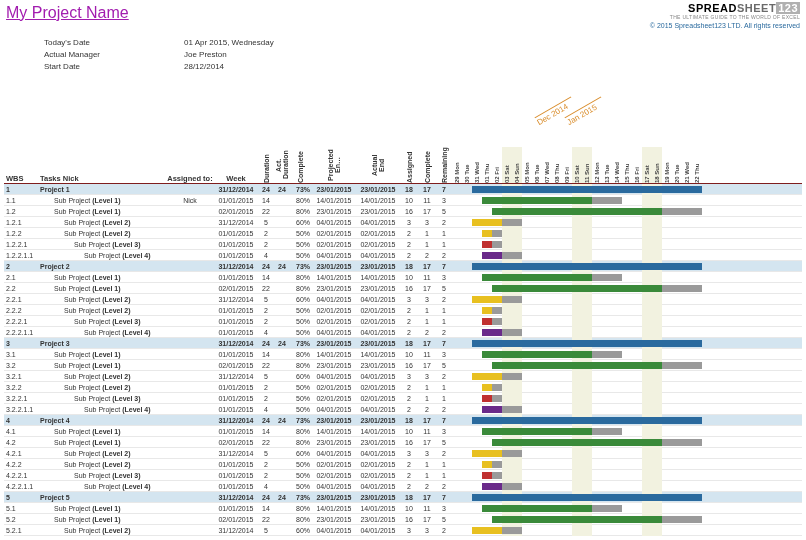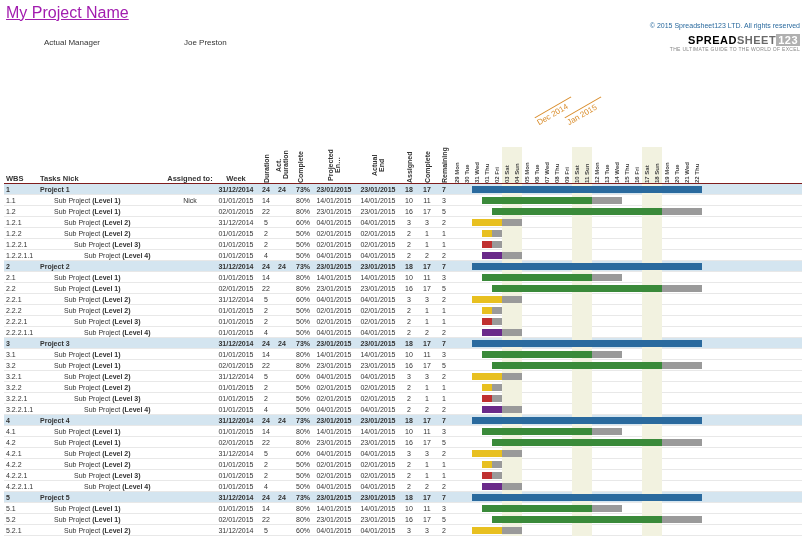--- a/index.html
+++ b/index.html
@@ -1,19 +1,19 @@
 <!DOCTYPE html>
 <html><head>
 <meta charset="utf-8">
 <style>
   * { box-sizing: border-box; }
   body { margin: 0; font-family: Arial, sans-serif; font-size: 8px; background: #fff; color: #333; width: 806px; height: 540px; overflow: hidden; position: relative; }
   .header { position: relative; height: 32px; }
   .title { position: absolute; left: 6px; top: 4px; font-size: 16px; color: #a21caf; font-weight: normal; text-decoration: underline; }
-  .logo { position: absolute; right: 6px; top: 2px; text-align: right; margin-top: 32px; }
+  .logo { position: absolute; right: 6px; top: 2px; text-align: right; }
   .logo-text { font-family: Arial Black, Arial; font-size: 11px; letter-spacing: 0.5px; }
   .logo-text .sp1 { color: #000; font-weight: 900; }
   .logo-text .sp2 { color: #6a6a6a; font-weight: 900; }
   .logo-text .sp3 { background: #b0b0b0; color: #fff; padding: 0 2px; font-weight: 900; }
   .logo-sub { font-size: 5px; color: #888; letter-spacing: 0.3px; }
   .copyright { position: absolute; right: 6px; top: 22px; font-size: 7px; color: #2a6a9e; }
   .meta { margin-left: 44px; margin-top: 4px; font-size: 8px; }
   .meta-row { display: flex; height: 12px; align-items: center; }
   .meta-label { width: 140px; color: #333; }
   .meta-value { color: #333; }
@@ -70,22 +70,30 @@
     <div class="logo-text">
       <span class="sp1">SPREAD</span><span class="sp2">SHEET</span><span class="sp3">123</span>
     </div>
     <div class="logo-sub">THE ULTIMATE GUIDE TO THE WORLD OF EXCEL</div>
   </div>
   <div class="copyright">© 2015 Spreadsheet123 LTD. All rights reserved</div>
 </div>
 
 <div class="meta" id="meta-block">
     <div class="meta-row">
+      <div class="meta-label">Today's Date</div>
+      <div class="meta-value">01 Apr 2015, Wednesday</div>
+    </div>
+    <div class="meta-row">
       <div class="meta-label">Actual Manager</div>
       <div class="meta-value">Joe Preston</div>
+    </div>
+    <div class="meta-row">
+      <div class="meta-label">Start Date</div>
+      <div class="meta-value">28/12/2014</div>
     </div>
   </div>
 
 <div class="month-labels">
   <div class="month-label m1">Dec 2014</div>
   <div class="month-label m2">Jan 2015</div>
 </div>
 
 <div class="grid">
   <div class="head-row" id="head-row">

